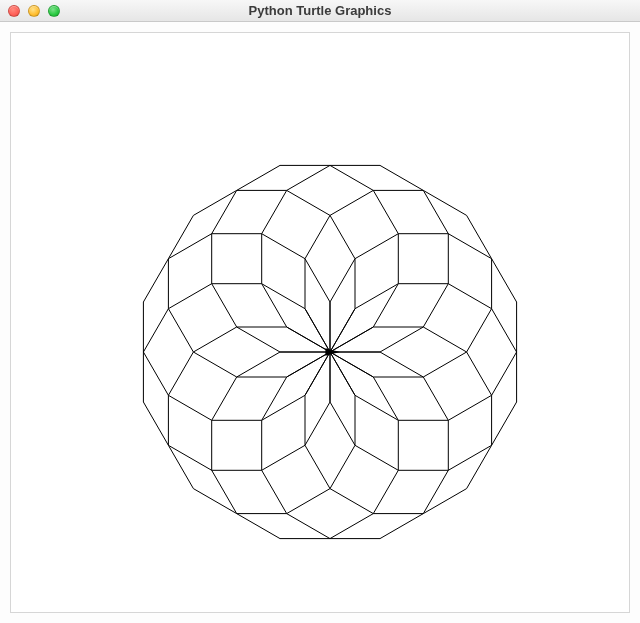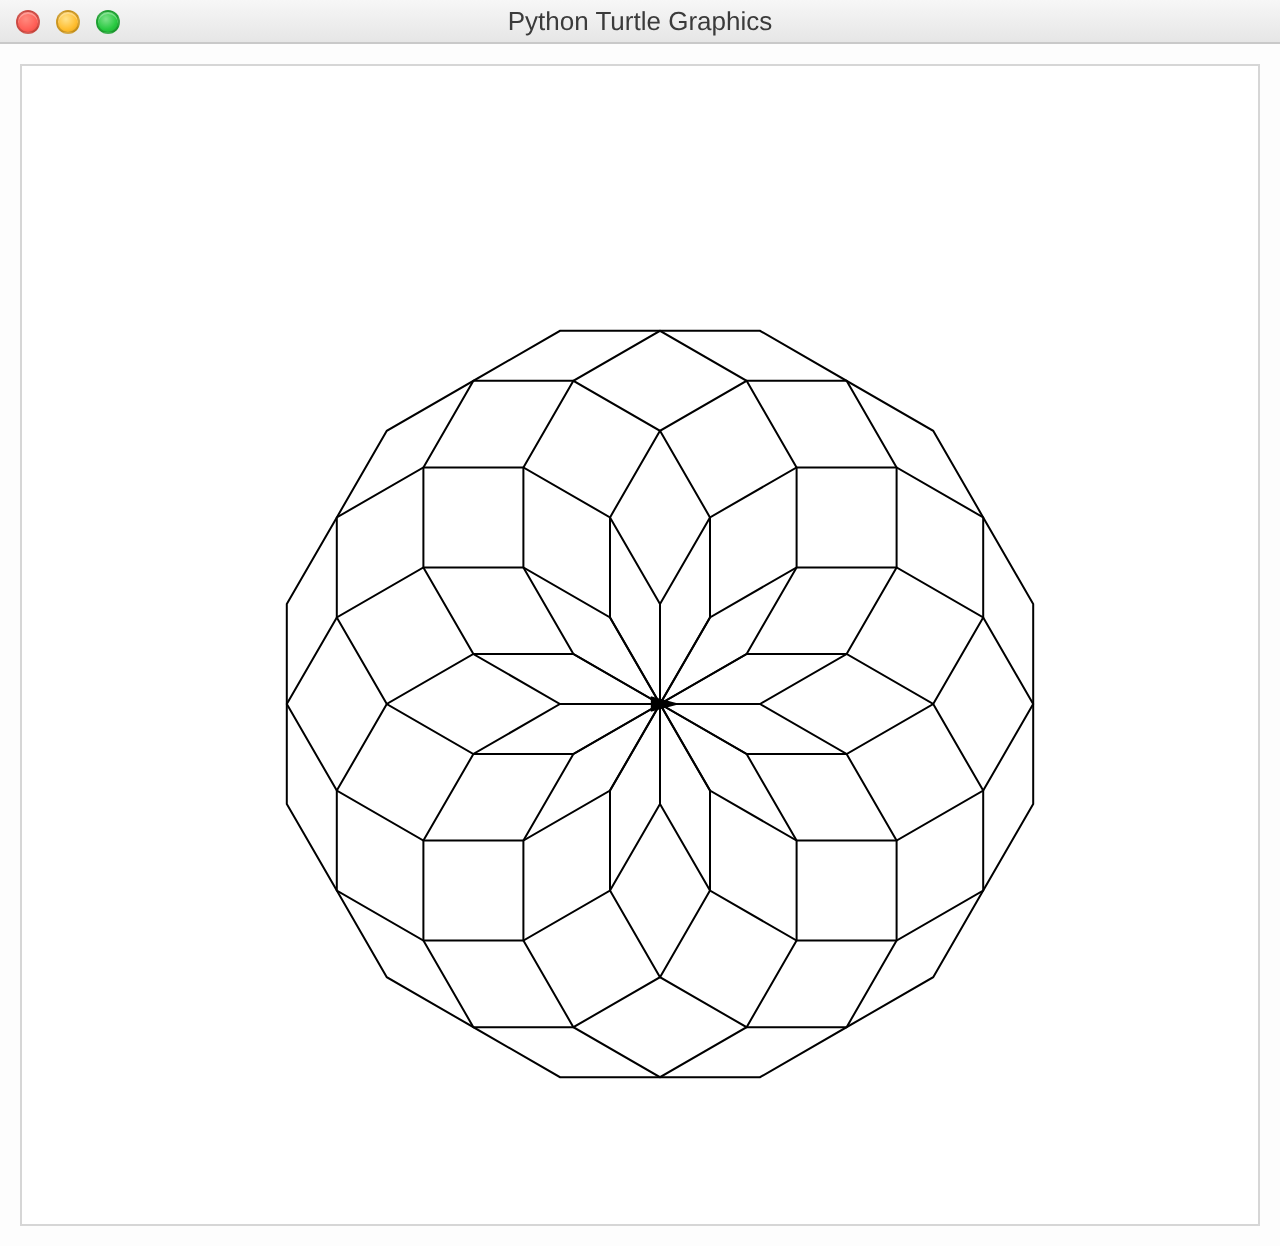--- a/index.html
+++ b/index.html
@@ -41,20 +41,21 @@
     .min-light   { background: radial-gradient(circle at 40% 35%, #ffe28a, #ffbd2e 60%, #dea017); }
     .zoom-light  { background: radial-gradient(circle at 40% 35%, #7de28a, #28c940 60%, #1fa632); }
     .title {
       position: absolute;
       left: 0; right: 0;
       text-align: center;
       font-size: 13px;
       color: #3b3b3b;
       user-select: none;
       pointer-events: none;
+      font-weight: bold;
     }
     .content {
       flex: 1;
       padding: 10px;
       background: #fdfdfd;
     }
     .canvas-wrap {
       width: 100%;
       height: 100%;
       background: #fff;

